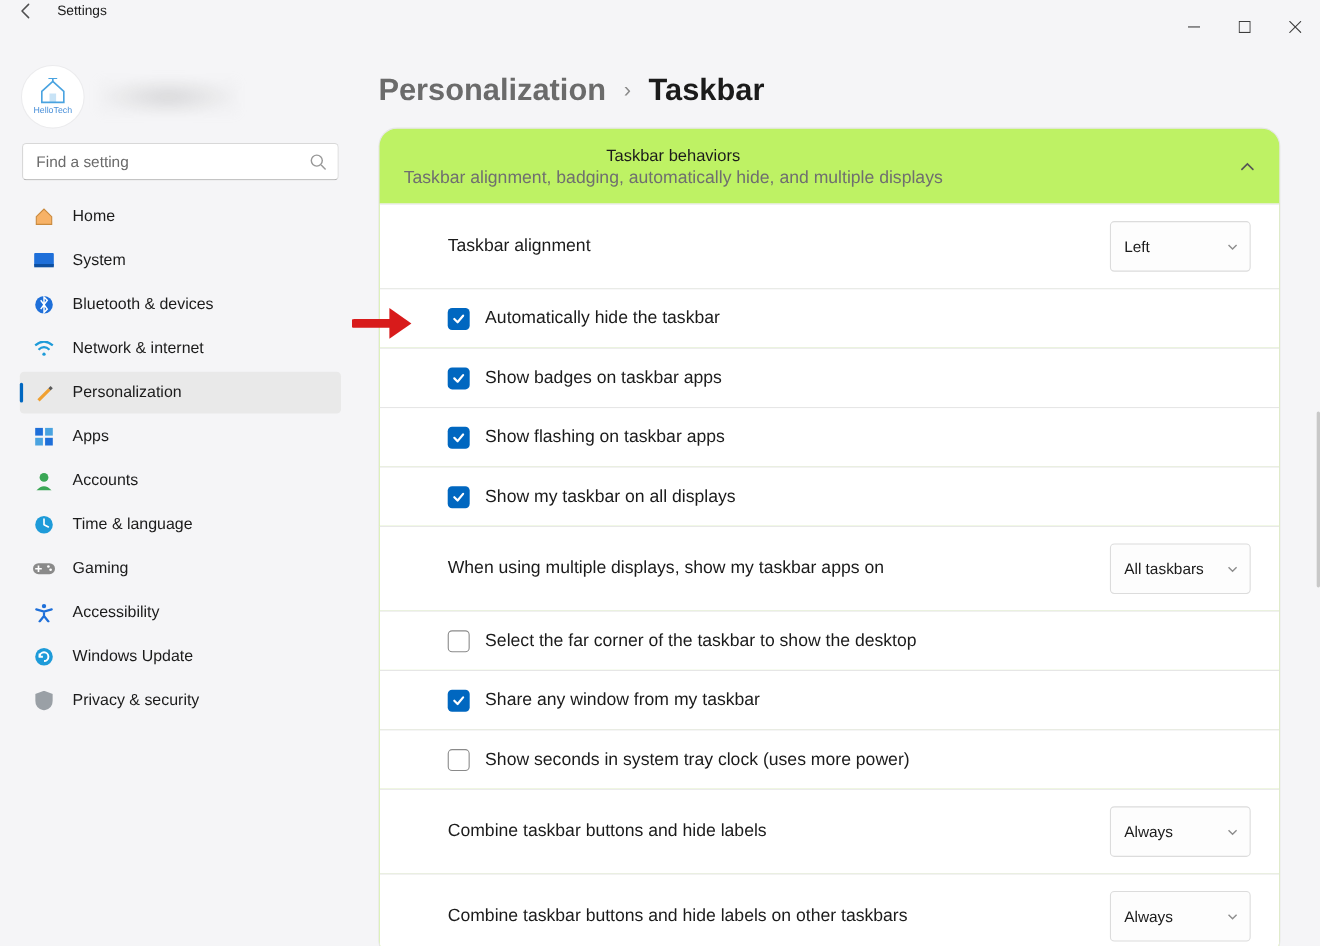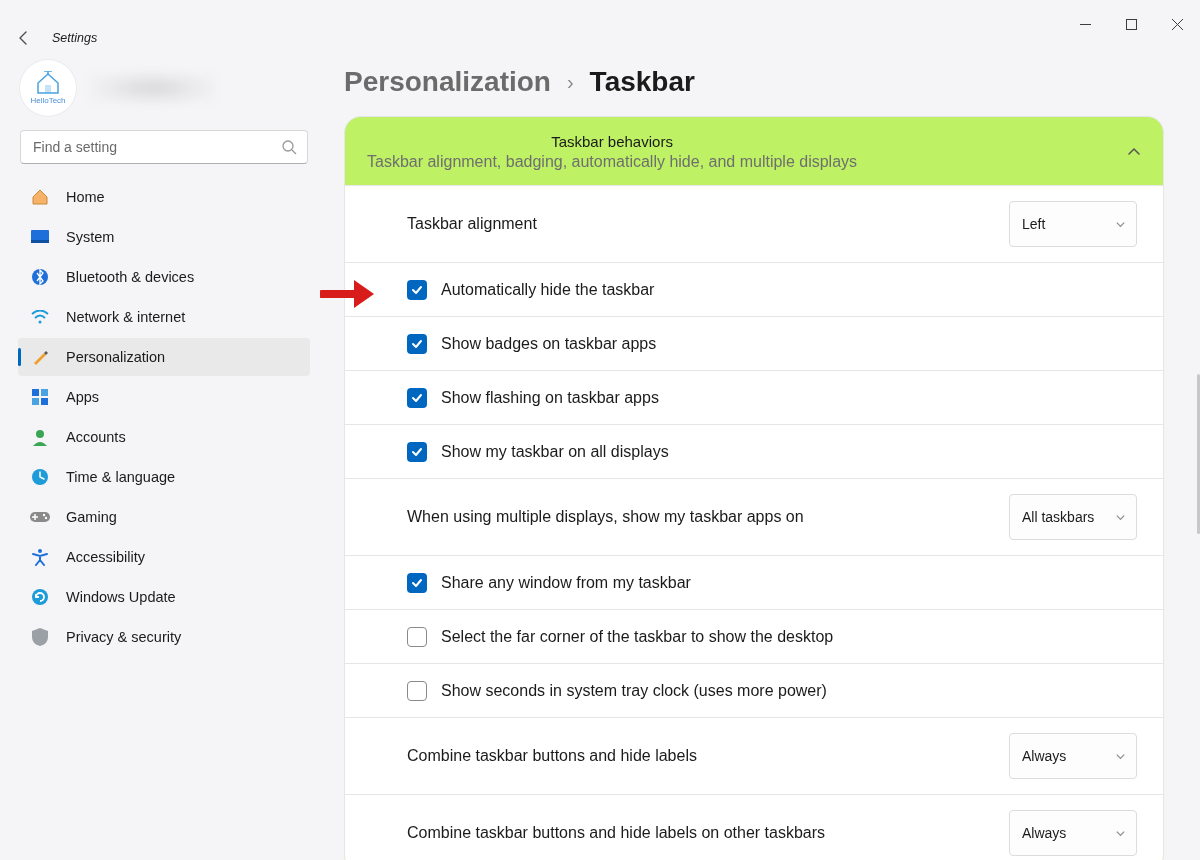--- a/index.html
+++ b/index.html
@@ -21,24 +21,23 @@
     background: var(--bg);
     width: 1200px;
     height: 860px;
     overflow: hidden;
     position: relative;
   }
   
   .titlebar {
     height: 48px;
     display:flex;
-    align-items:flex-end;
+    align-items:flex-start;
     justify-content:space-between;
     padding: 0 0 0 14px;
-    font-style: italic;
   }
   .titlebar-left { display:flex; align-items:center; gap:18px; }
   .back-arrow { width:20px; height:20px; display:flex; align-items:center; justify-content:center; cursor:default; opacity:.85; }
   .app-title { font-size:12.5px; }
   .win-controls { display:flex; height:100%; }
   .win-btn { width:46px; display:flex; align-items:center; justify-content:center; }
   .win-btn svg { opacity:.75; }
 
   
   .layout { display:flex; height: calc(100% - 48px); }
@@ -407,39 +406,39 @@
         <div class="dropdown">
           <span>All taskbars</span>
           <svg class="dd-chev" viewBox="0 0 12 12">
               <path d="M2 4 L6 8 L10 4" fill="none" stroke="#444" stroke-width="1.4"></path>
             </svg>
         </div>
       </div>
 
       <div class="setting-row with-check">
         <div class="row-left">
+          <div class="cb unchecked"></div>
+          <span class="setting-label">Select the far corner of the taskbar to show the desktop</span>
+        </div>
+      </div>
+
+      <div class="setting-row with-check">
+        <div class="row-left">
           <div class="cb checked">
               <svg width="12" height="12" viewBox="0 0 12 12">
                 <path d="M2 6 L5 9 L10 3" fill="none" stroke-width="2" stroke-linecap="round" stroke-linejoin="round"></path>
               </svg>
             </div>
           <span class="setting-label">Share any window from my taskbar</span>
         </div>
       </div>
 
       <div class="setting-row with-check">
         <div class="row-left">
           <div class="cb unchecked"></div>
-          <span class="setting-label">Select the far corner of the taskbar to show the desktop</span>
-        </div>
-      </div>
-
-      <div class="setting-row with-check">
-        <div class="row-left">
-          <div class="cb unchecked"></div>
           <span class="setting-label">Show seconds in system tray clock (uses more power)</span>
         </div>
       </div>
 
       <div class="setting-row" style="padding-left:62px;">
         <span class="setting-label">Combine taskbar buttons and hide labels</span>
         <div class="dropdown">
           <span>Always</span>
           <svg class="dd-chev" viewBox="0 0 12 12">
               <path d="M2 4 L6 8 L10 4" fill="none" stroke="#444" stroke-width="1.4"></path>

